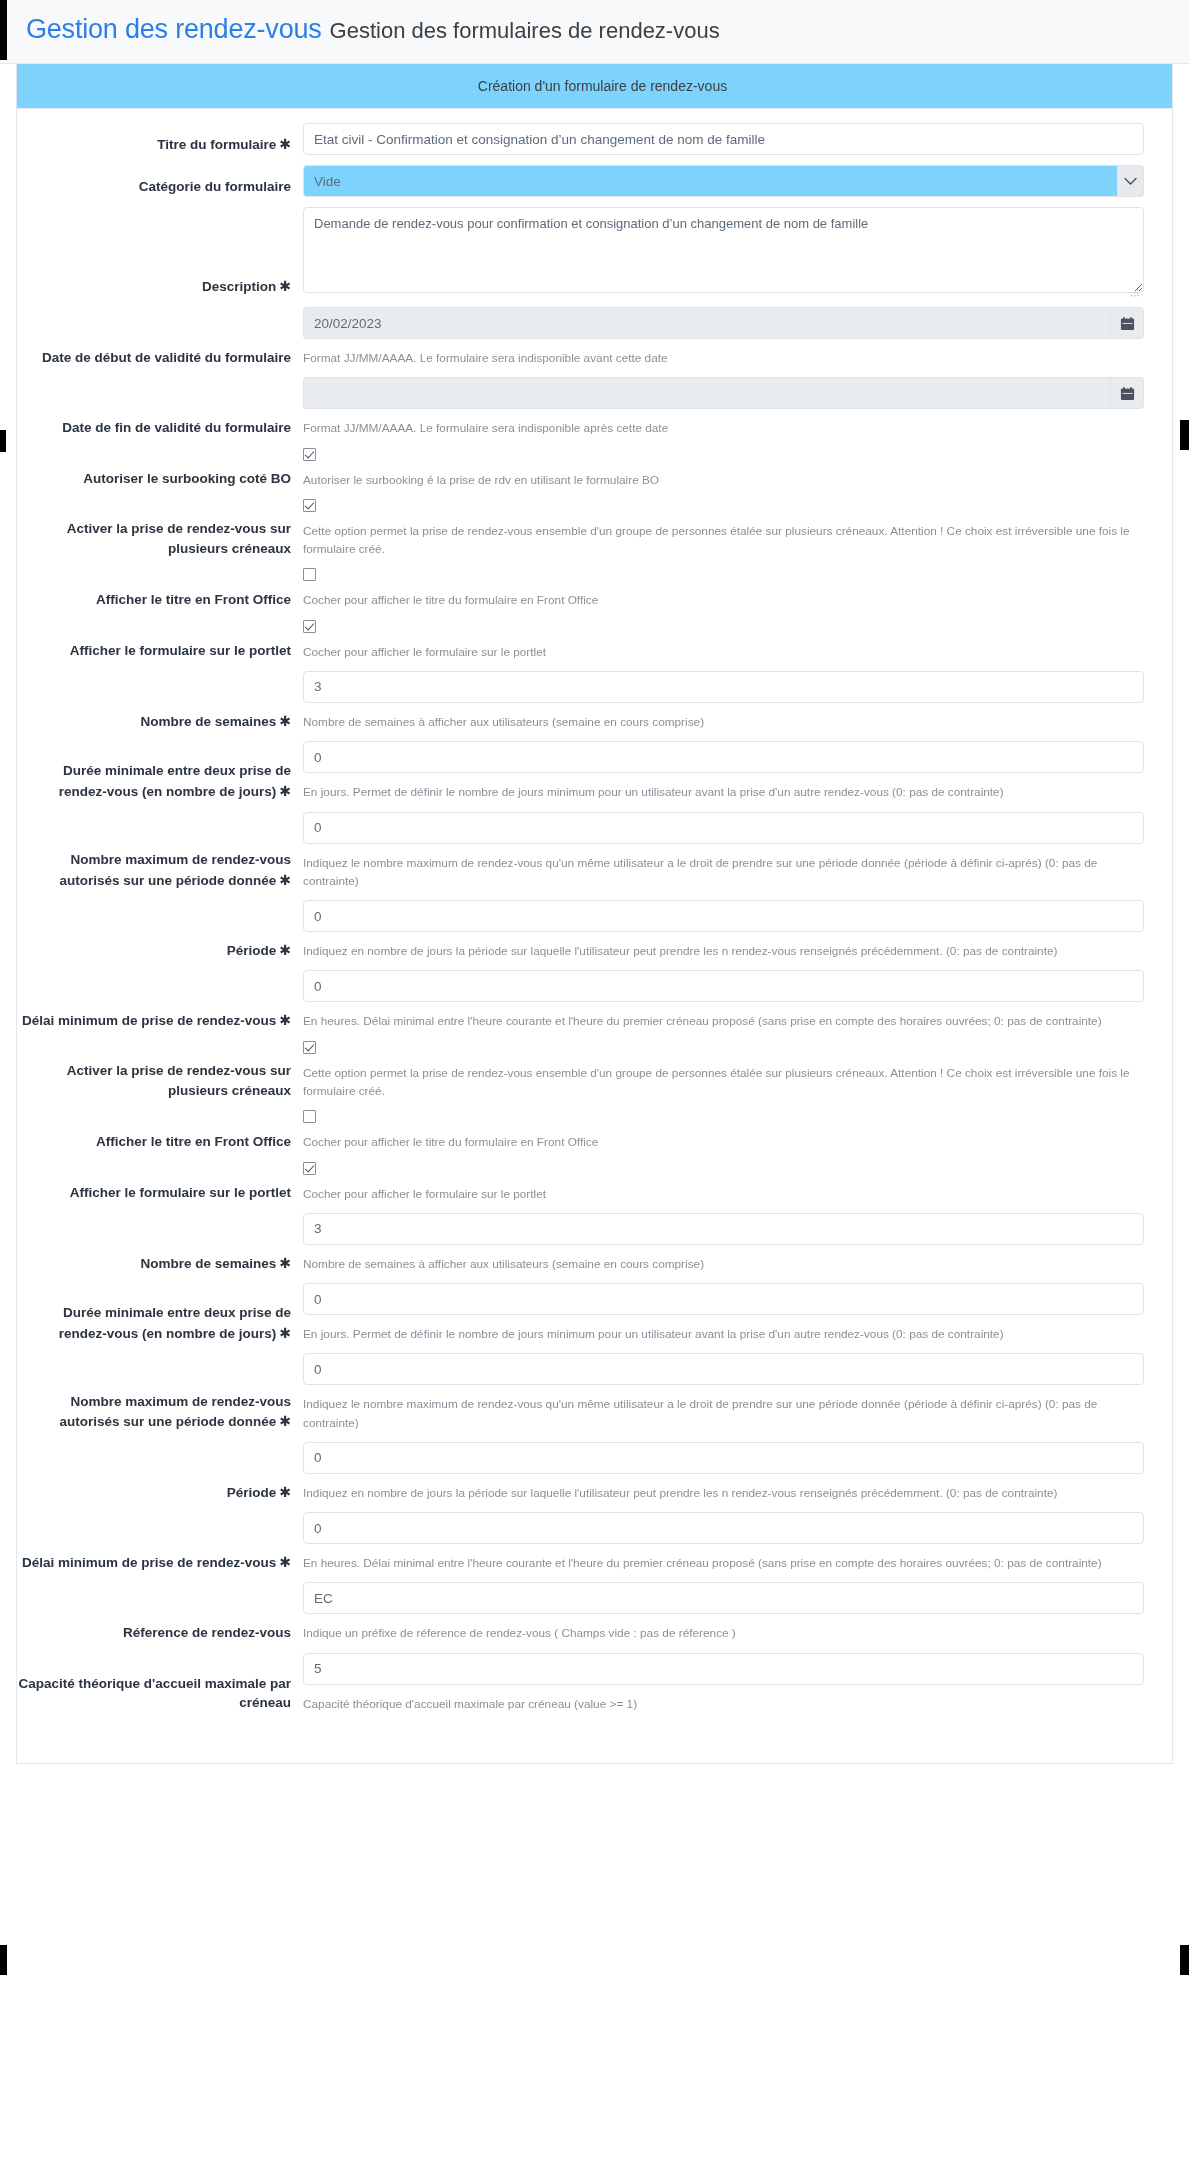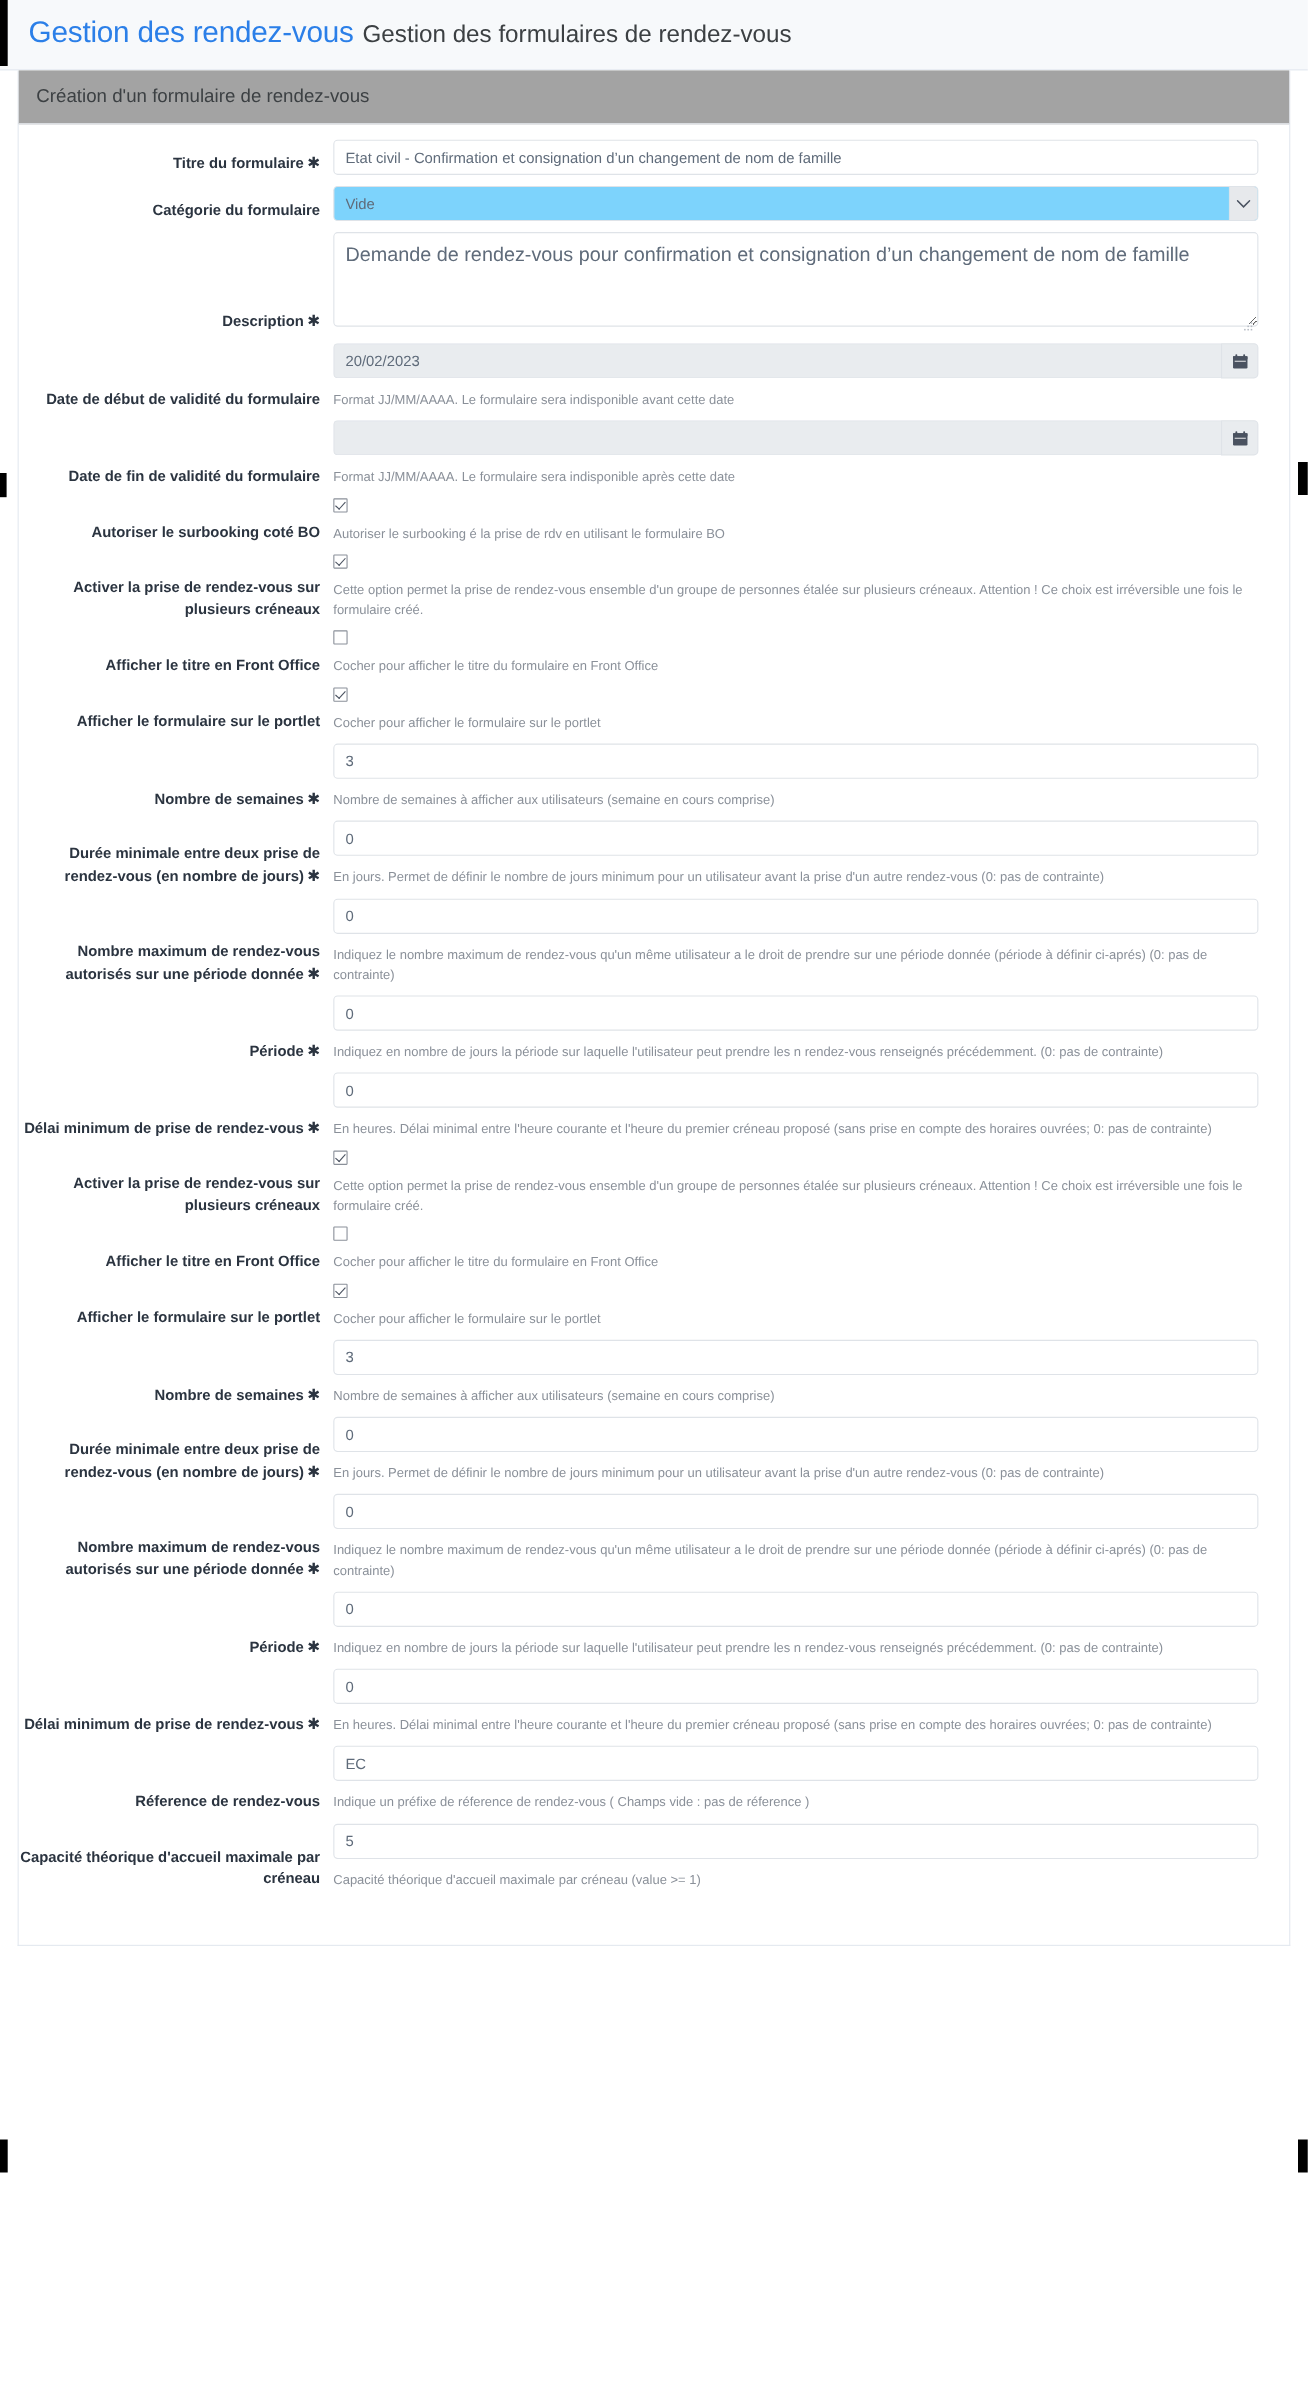--- a/index.html
+++ b/index.html
@@ -37,25 +37,26 @@
     margin-left: 8px;
   }
   
   .panel {
     margin: 0 16px 0 16px;
     border: 1px solid #e3e8ef;
     border-top: none;
     background: #ffffff;
   }
   .panel-title {
-    font-size: 17px;
+    font-size: 14px;
     color: #3c4043;
     padding: 14px 0 14px 16px;
-    background: #a3a3a3;
+    background: #7dd3fc;
     border-bottom: 1px solid #e8ecf1;
+    text-align: center;
   }
   .panel-body { padding: 14px 0 40px 0; }
 
   
   .form-row {
     display: flex;
     align-items: flex-end;
     margin-bottom: 10px;
   }
   .lbl-col {
@@ -96,21 +97,21 @@
     font-family: "Liberation Sans", sans-serif;
     outline: none;
     display: block;
   }
   textarea.ta {
     width: 100%;
     height: 86px;
     border: 1px solid #dfe3e8;
     border-radius: 4px;
     background: #ffffff;
-    font-size: 18px;
+    font-size: 13px;
     color: #5f6b7a;
     padding: 7px 10px;
     font-family: "Liberation Sans", sans-serif;
     outline: none;
     resize: vertical;
     line-height: 1.4;
   }
   .select-wrap { position: relative; width: 100%; }
   select.sel {
     width: 100%;

